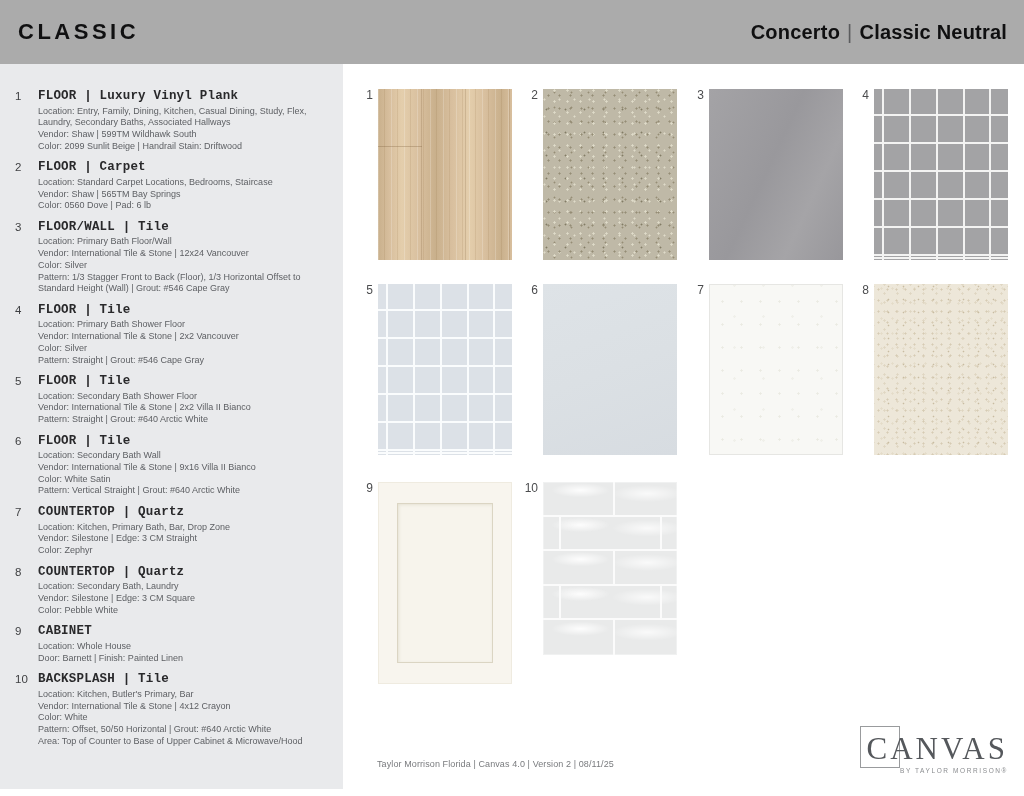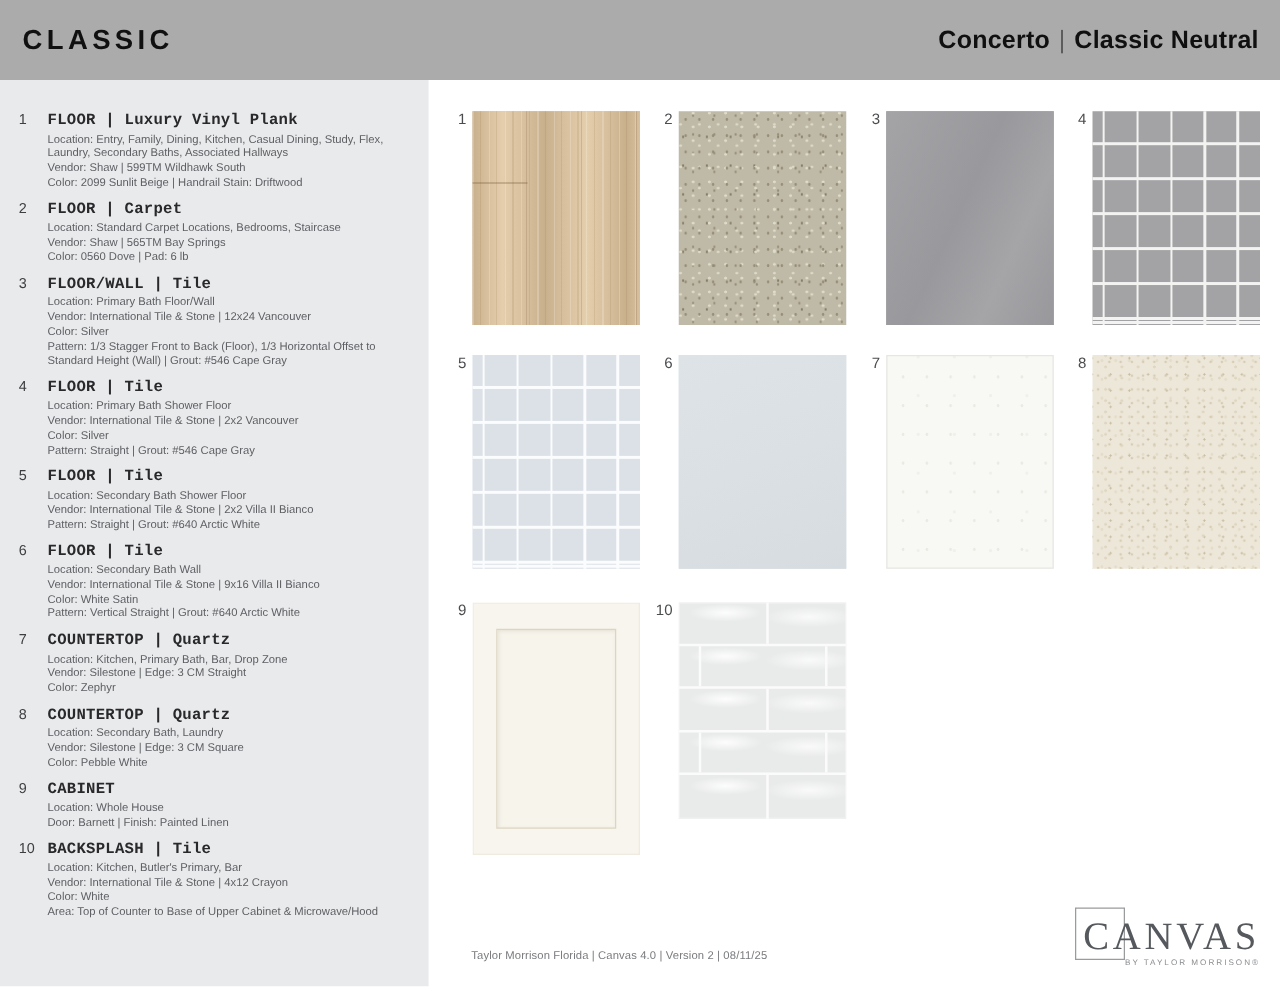--- a/index.html
+++ b/index.html
@@ -242,20 +242,21 @@
           </div>
   </div>
 
   <div class="spec">
     <div class="spec-num">10</div>
     <div class="spec-body">
       <div class="spec-title">BACKSPLASH | Tile</div>
     <div class="spec-line">Location: Kitchen, Butler's Primary, Bar</div>
             <div class="spec-line">Vendor: International Tile &amp; Stone | 4x12 Crayon</div>
             <div class="spec-line">Color: White</div>
+            <div class="spec-line">Pattern: Offset, 50/50 Horizontal | Grout: #640 Arctic White</div>
             <div class="spec-line">Area: Top of Counter to Base of Upper Cabinet &amp; Microwave/Hood</div>
           </div>
   </div>
 </aside>
 
     <main class="board" id="swatch-board">
       <div class="footer-info">Taylor Morrison Florida | Canvas 4.0 | Version 2 | 08/11/25</div>
       <div class="logo">
         <div class="logo-word-wrap">
           <span class="logo-box"></span>

